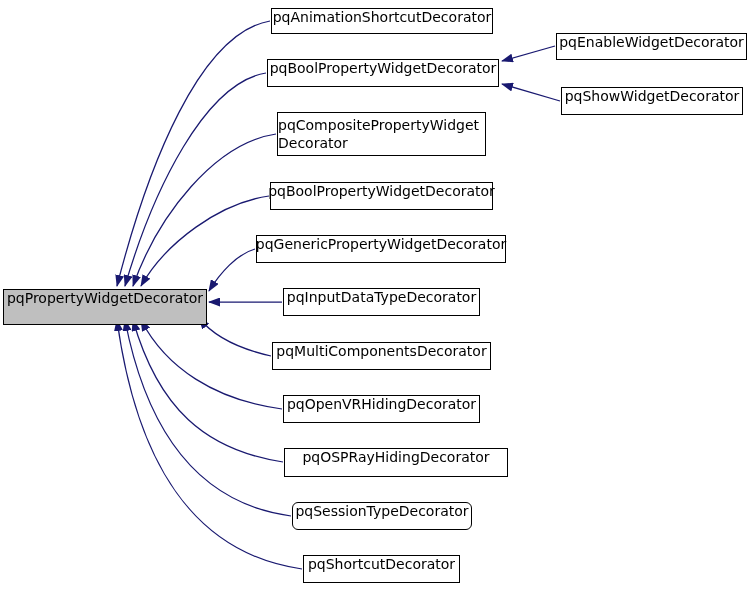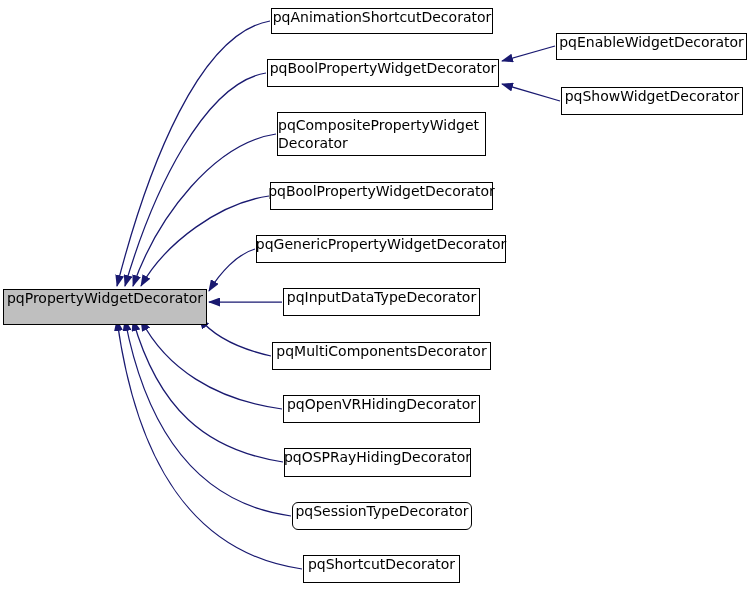--- a/index.html
+++ b/index.html
@@ -99,21 +99,21 @@
   </div>
 
   <div class="node" style="left:272px; top:342px; width:219px; height:28px;">
     <span>pqMultiComponentsDecorator</span>
   </div>
 
   <div class="node" style="left:283px; top:395px; width:197px; height:28px;">
     <span>pqOpenVRHidingDecorator</span>
   </div>
 
-  <div class="node" style="left:284px; top:448px; width:187px; height:29px;">
+  <div class="node" style="left:284px; top:448px; width:224px; height:29px;">
     <span>pqOSPRayHidingDecorator</span>
   </div>
 
   <div class="node" style="left:292px; top:502px; width:180px; height:28px;border-radius:6px;">
     <span>pqSessionTypeDecorator</span>
   </div>
 
   <div class="node" style="left:303px; top:555px; width:157px; height:28px;">
     <span>pqShortcutDecorator</span>
   </div>

